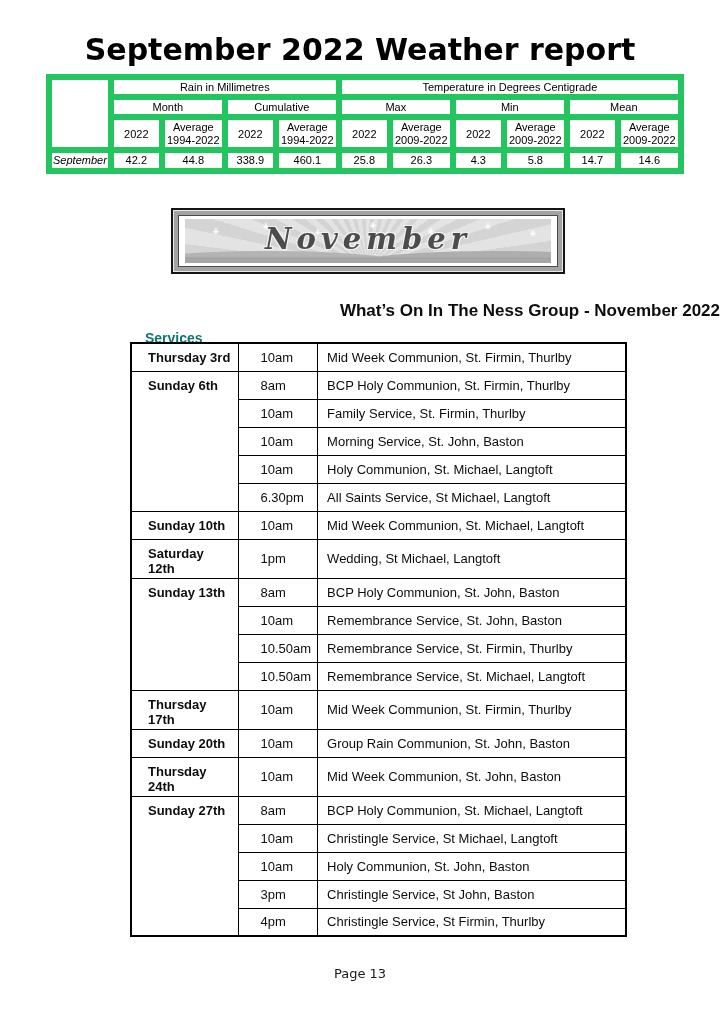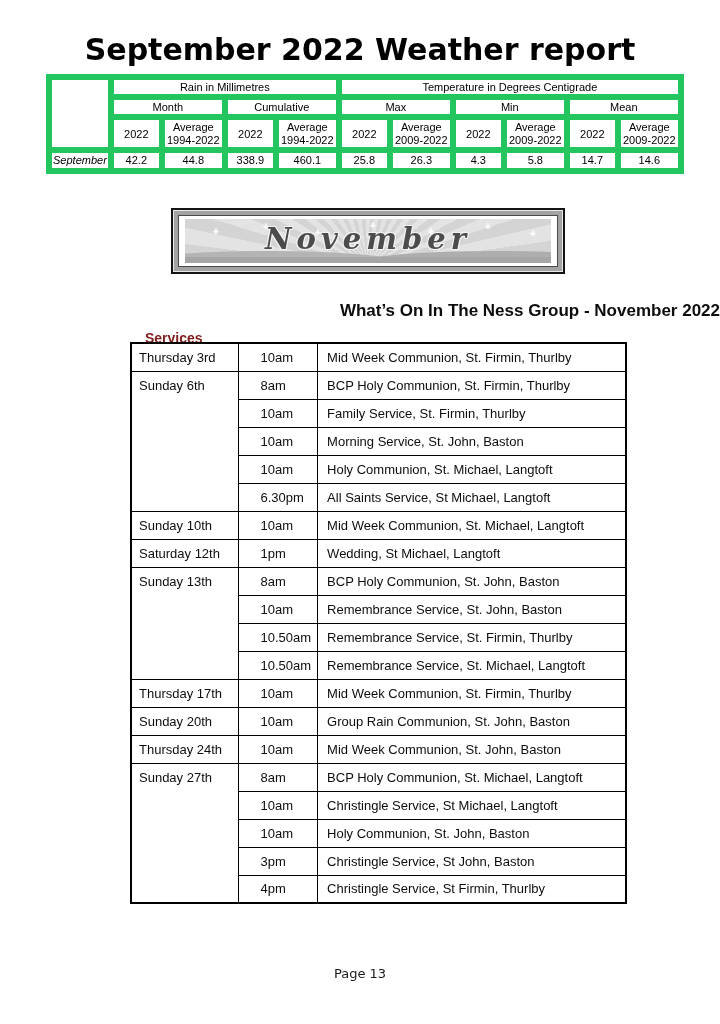--- a/index.html
+++ b/index.html
@@ -92,41 +92,41 @@
   }
 
   
   .whats-on-heading {
     position: absolute; top: 287px; left: 0;
     width: 100%; text-align: right;
     font-size: 17px; font-weight: bold; color: #0d0d0d;
   }
   .services-label {
     position: absolute; left: 145px; top: 316px;
-    font-size: 14px; font-weight: bold; color: #7f1d1d;
+    font-size: 14px; font-weight: bold; color: #0f766e;
   }
   .services-table {
     position: absolute; left: 130px; top: 342px;
     border-collapse: collapse;
     font-size: 13px; color: #0d0d0d;
     table-layout: fixed;
     border: 2px solid #000;
   }
   .services-table td {
     border: 1px solid #000;
     height: 28px;
     padding: 2px 6px;
     vertical-align: middle;
     overflow: hidden;
   }
   .services-table td.day-cell {
-    font-weight: normal;
+    font-weight: bold;
     vertical-align: top;
     padding-top: 6px;
-    padding-left: 7px;
+    padding-left: 16px;
   }
   .services-table td.time-cell { padding-left: 22px; margin-top: 12px; }
   .services-table td.event-cell { padding-left: 9px; }
 
   
   .page-number {
     position: absolute; top: 966px; left: 0;
     width: 100%; text-align: center;
     font-family: "DejaVu Sans", sans-serif;
     font-size: 13px; color: #1a1a1a;

